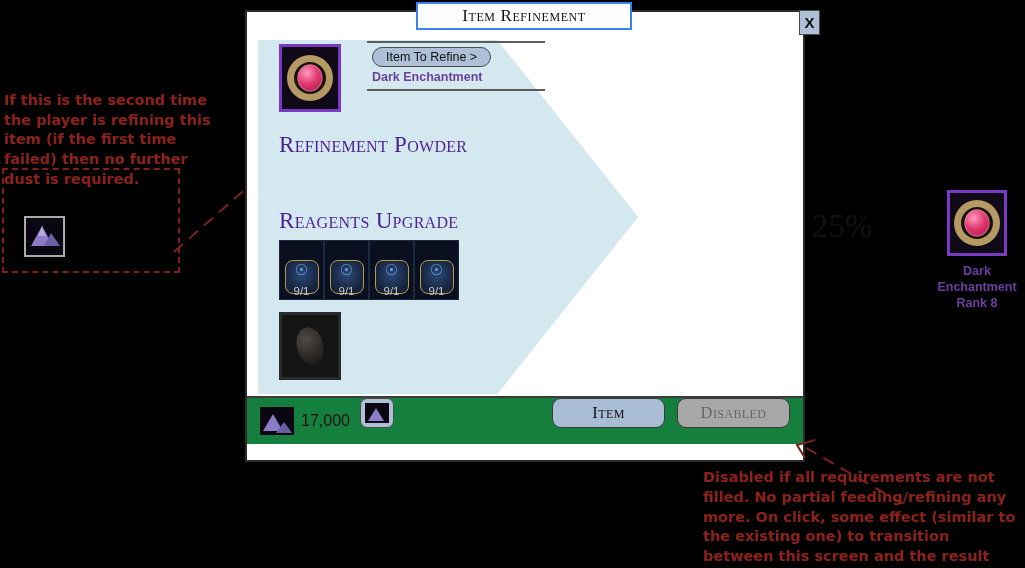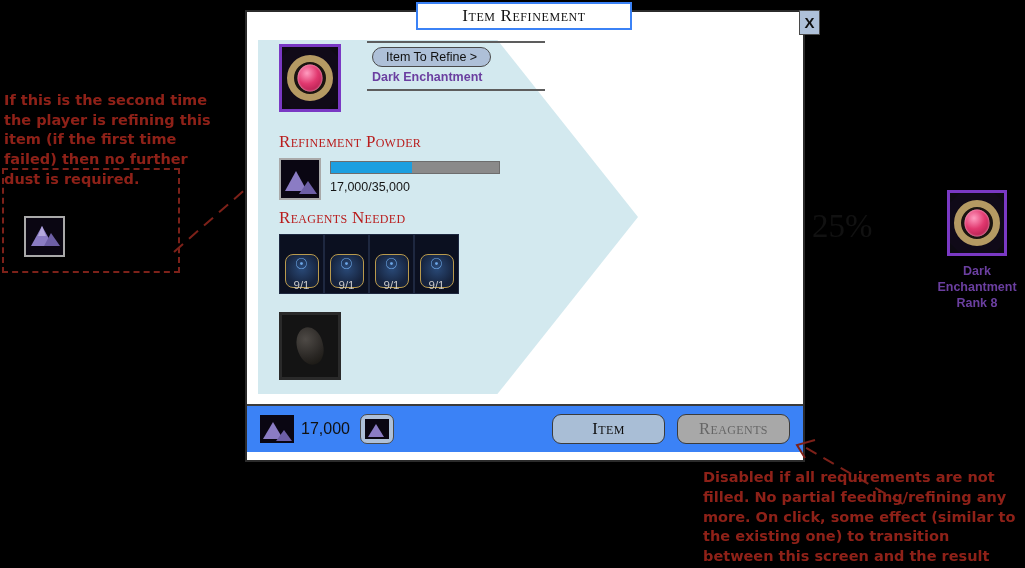--- a/index.html
+++ b/index.html
@@ -149,22 +149,22 @@
     font-weight:bold;
     font-size:12.5px;
     line-height:1.28;
     margin-left:5px;
   }
 
   
   .section-head {
     font-family:"Liberation Serif", serif;
     font-variant:small-caps;
-    font-size:17px;
-    color:#b91c1c;
+    font-size:23px;
+    color:#4c1d95;
     letter-spacing:.3px;
   }
 
   
   #powder-sec { position:absolute; left:32px; top:120px; width:260px; }
   #powder-row { display:flex; align-items:flex-start; margin-top:6px; }
   .dust-icon {
     width:42px; height:42px;
     border:2px solid #a9a9a9;
     background:#0a0612;
@@ -248,24 +248,24 @@
     color:#6b3fa0;
     font-weight:bold;
     font-size:12.5px;
     line-height:1.28;
     margin-top:7px;
   }
 
   
   #footer {
     position:absolute;
-    left:0; bottom:8px; right:0; height:48px;
+    left:0; bottom:16px; right:0; height:48px;
     border-top:2px solid #3b3b3b;
-    background:#3b82f6;
-    display:flex; align-items:center;
+    background:#15803d;
+    display:flex; 
   }
   #currency { display:flex; align-items:center; margin-left:13px; }
   #currency-icon {
     width:34px; height:28px;
     background:#0a0612;
     position:relative; overflow:hidden; flex:none;
   }
   #currency-icon .m1 { position:absolute; left:3px; bottom:4px; border-style:solid; border-width:0 10px 17px 10px; border-color:transparent transparent #8b7cc4 transparent; width:0;height:0;}
   #currency-icon .m2 { position:absolute; right:2px; bottom:2px; border-style:solid; border-width:0 8px 11px 8px; border-color:transparent transparent #6d5fa6 transparent; width:0;height:0;}
   #currency-amount { font-size:16px; color:#111; margin-left:7px; }
@@ -345,36 +345,24 @@
         <span class="pill">Item To Refine &gt;</span>
         <div class="item-name">
           <div>Dark Enchantment</div>
         </div>
         <div class="hrule" style="margin-top:4px;"></div>
       </div>
     </div>
 
     <div id="powder-sec">
       <div class="section-head">Refinement Powder</div>
-      <div id="powder-row">
-        <div class="dust-icon">
-          <span class="m1"></span>
-            <span class="m2"></span>
-        </div>
-        <div id="powder-meta">
-          <div id="powder-bar">
-            <div id="powder-fill" style="width: 48%;"></div>
-          </div>
-          <div id="powder-label">17,000/35,000</div>
-        </div>
-      </div>
     </div>
 
     <div id="reagents-sec">
-      <div class="section-head">Reagents Needed</div>
+      <div class="section-head">Reagents Upgrade</div>
       <div id="reagent-grid">
         <div class="reagent">
           <span class="glyph"></span>
             <span class="sym">☉</span>
           <span class="cnt">9/1</span>
         </div>
         <div class="reagent">
           <span class="glyph"></span>
             <span class="sym">☉</span>
           <span class="cnt">9/1</span>
@@ -424,21 +412,21 @@
           <span class="m2"></span>
       </div>
       <span id="currency-amount">17,000</span>
     </div>
     <div id="buy-dust-btn">
       <span class="inner">
           <span class="m1"></span>
         </span>
     </div>
     <div class="big-btn" id="done-btn">Item</div>
-    <div class="big-btn" id="upgrade-btn">Reagents</div>
+    <div class="big-btn" id="upgrade-btn">Disabled</div>
   </div>
 
 </div>
 
 <svg class="leader" id="leader-right" width="130" height="75" style="left:785px; top:438px;">
   <line x1="118" y1="66" x2="18" y2="8" stroke="#7d2119" stroke-width="2" stroke-dasharray="12,8"></line>
   <polyline points="30,2 12,7 20,20" fill="none" stroke="#7d2119" stroke-width="2"></polyline>
 </svg>
 <div class="anno" id="anno-right">Disabled if all requirements are not filled. No partial feeding/refining any more. On click, some effect (similar to the existing one) to transition between this screen and the result screen.</div>
 

